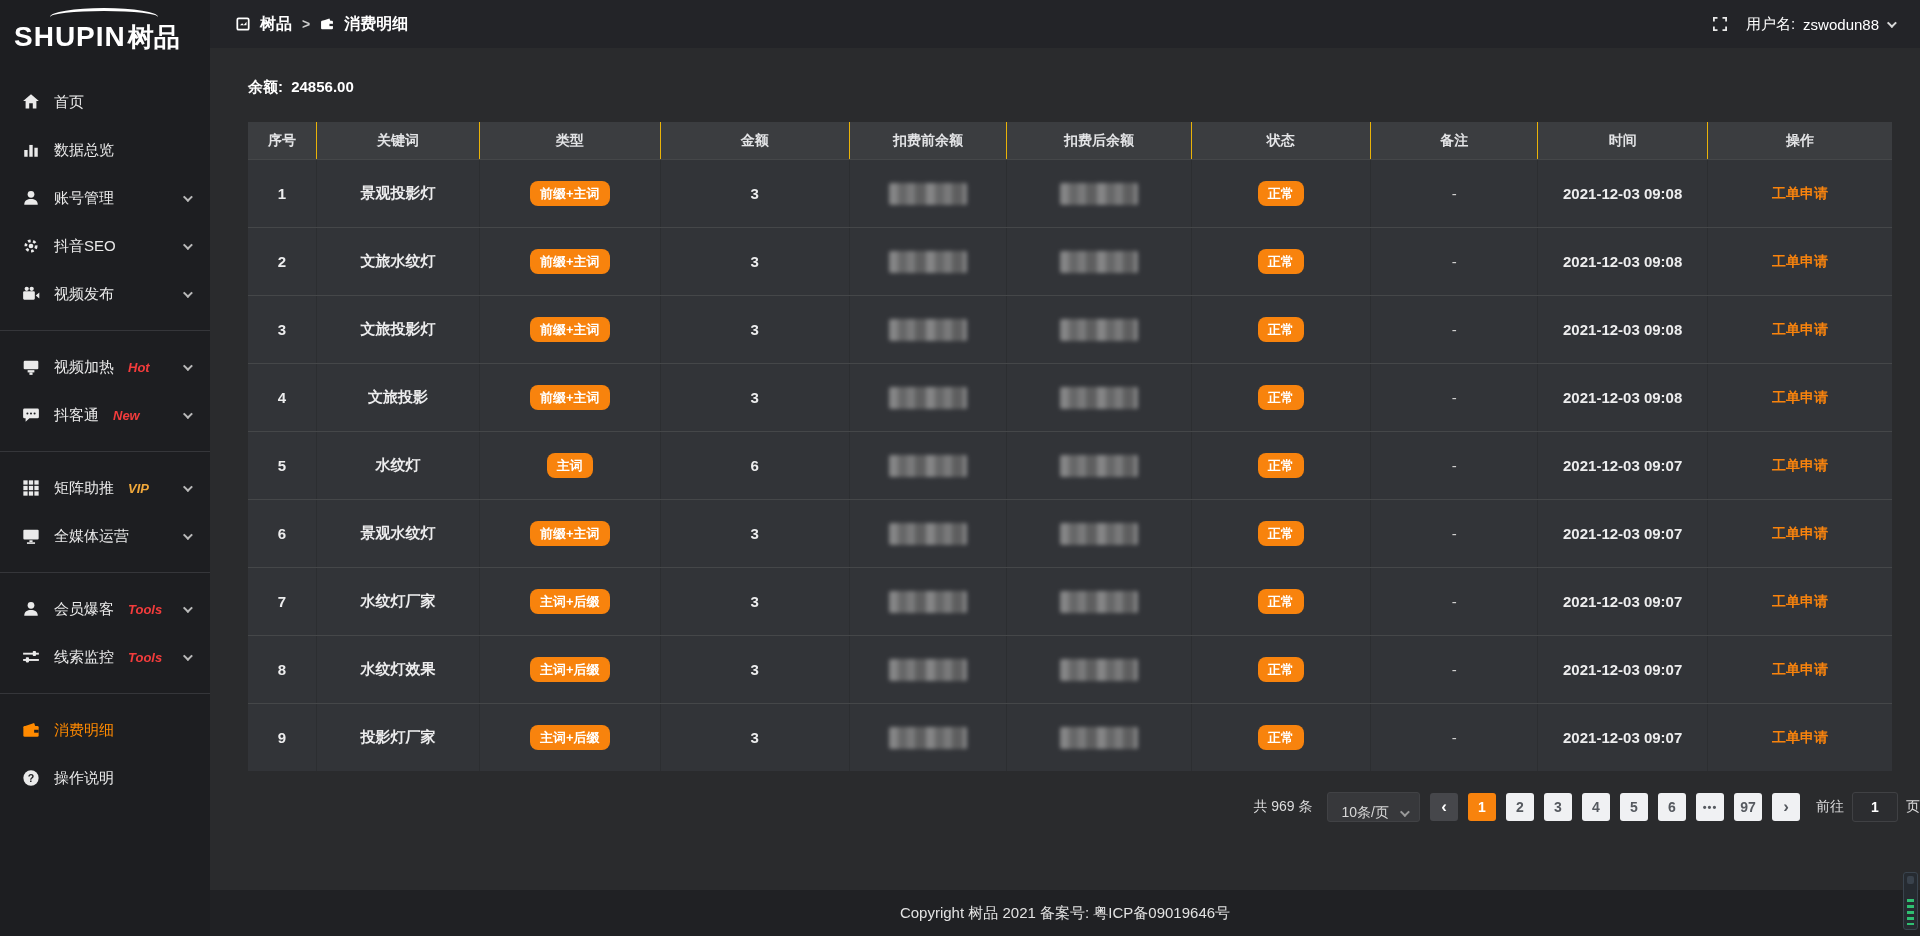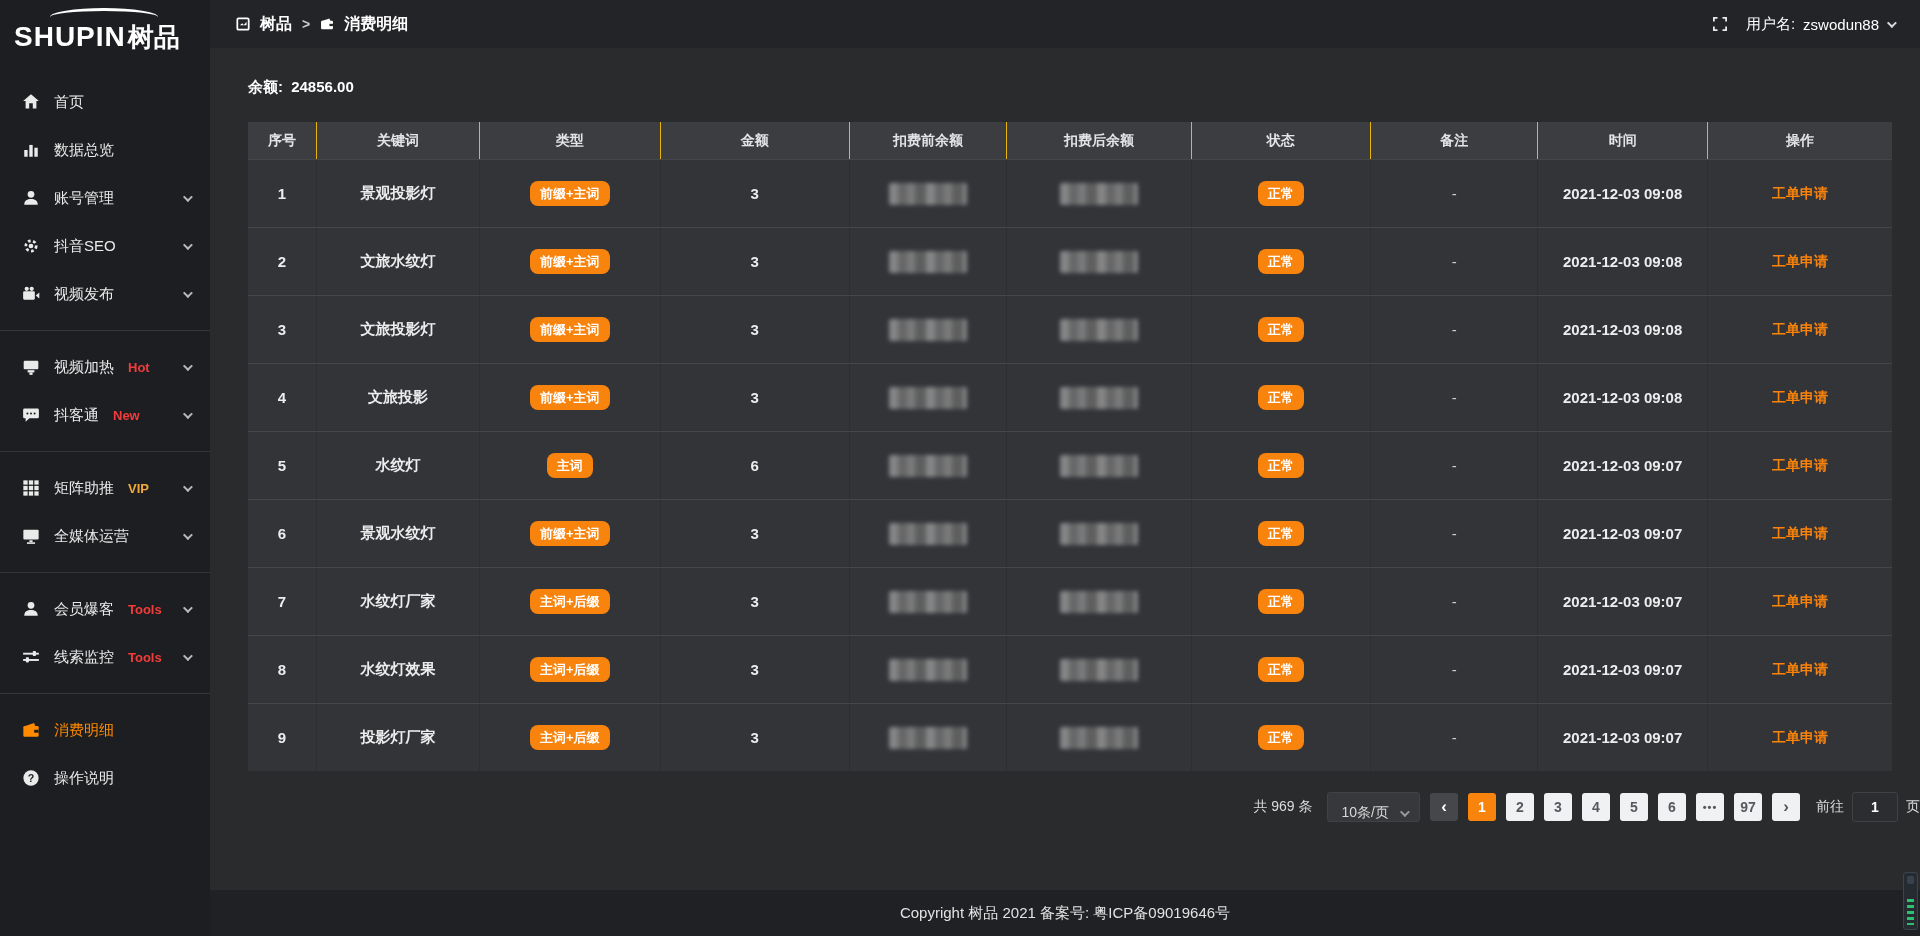--- a/index.html
+++ b/index.html
@@ -15,21 +15,21 @@
   .logo { position:relative; padding:20px 0 6px 14px; height:64px; }
   .logo-arc { position:absolute; top:8px; left:50px; width:108px; height:18px;
               border-top:3px solid #fff; border-radius:50% 50% 0 0; }
   .logo-en { font-size:28px; font-weight:900; letter-spacing:1px; color:#ffffff; }
   .logo-cn { font-size:26px; font-weight:900; color:#fff; margin-left:2px; }
   .menu { margin-top:14px; }
   .mi { height:48px; display:flex; align-items:center; padding:0 20px 0 22px;
         color:#eaeaea; font-size:15px; cursor:pointer; }
   .mi .icon { width:18px; height:18px; margin-right:14px; flex:0 0 18px; display:flex; align-items:center; justify-content:center; }
   .icon svg { width:100%; height:100%; fill:currentColor; }
-  .mi .tag { font-weight:bold; font-size:13px; margin-left:14px; }
+  .mi .tag { font-style:italic; font-weight:bold; font-size:13px; margin-left:14px; }
   .tag-red { color:#f23c3c; }
   .tag-gold { color:#f2a93b; }
   .chev { margin-left:auto; width:7px; height:7px; border-right:2px solid #b9b9b9;
           border-bottom:2px solid #b9b9b9; transform:rotate(45deg) translateY(-2px); }
   .mi.active { color:#ff8a00; }
   .divider { height:1px; background:#35363a; margin:12px 0; }
   
   .header { position:absolute; left:210px; top:0; width:1710px; height:48px; background:#232428;
             display:flex; align-items:center; padding:0 26px; z-index:2; }
   .breadcrumb { display:flex; align-items:center; gap:10px; font-size:16px; font-weight:bold; color:#fff; }

